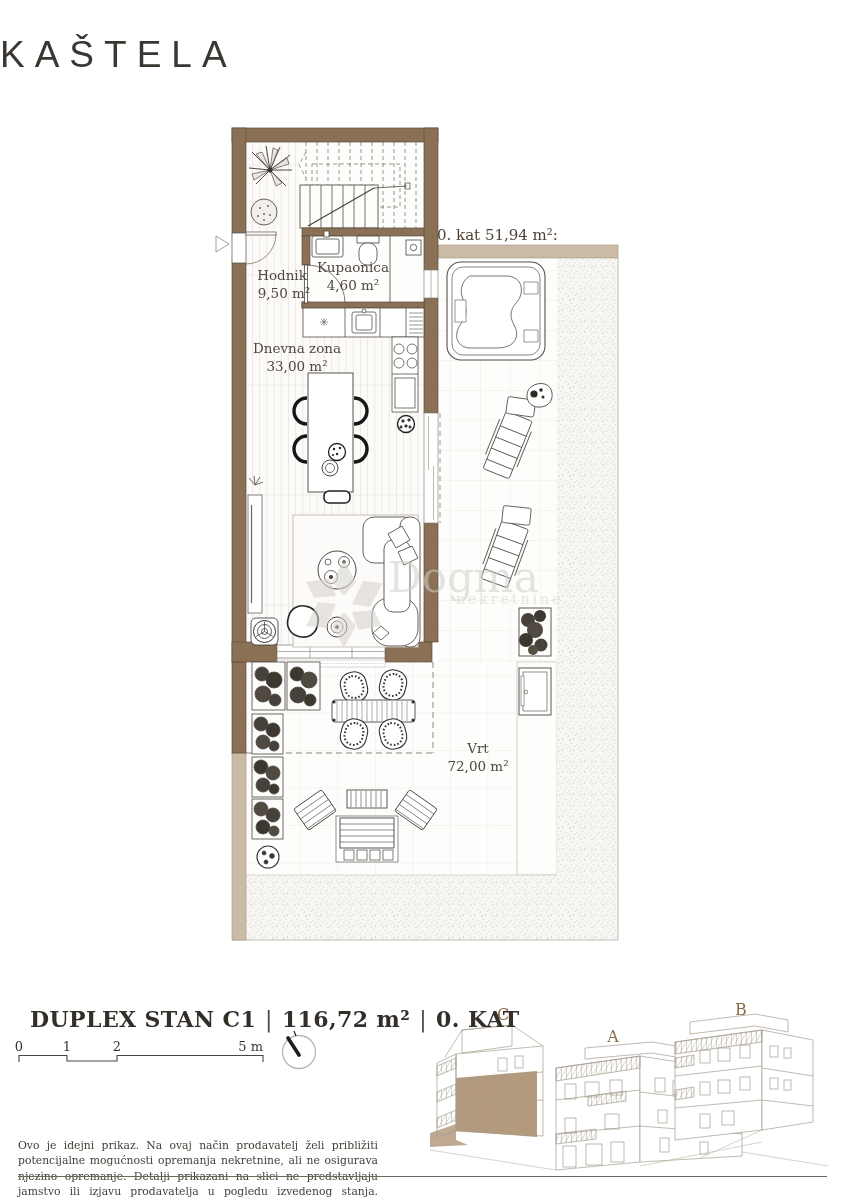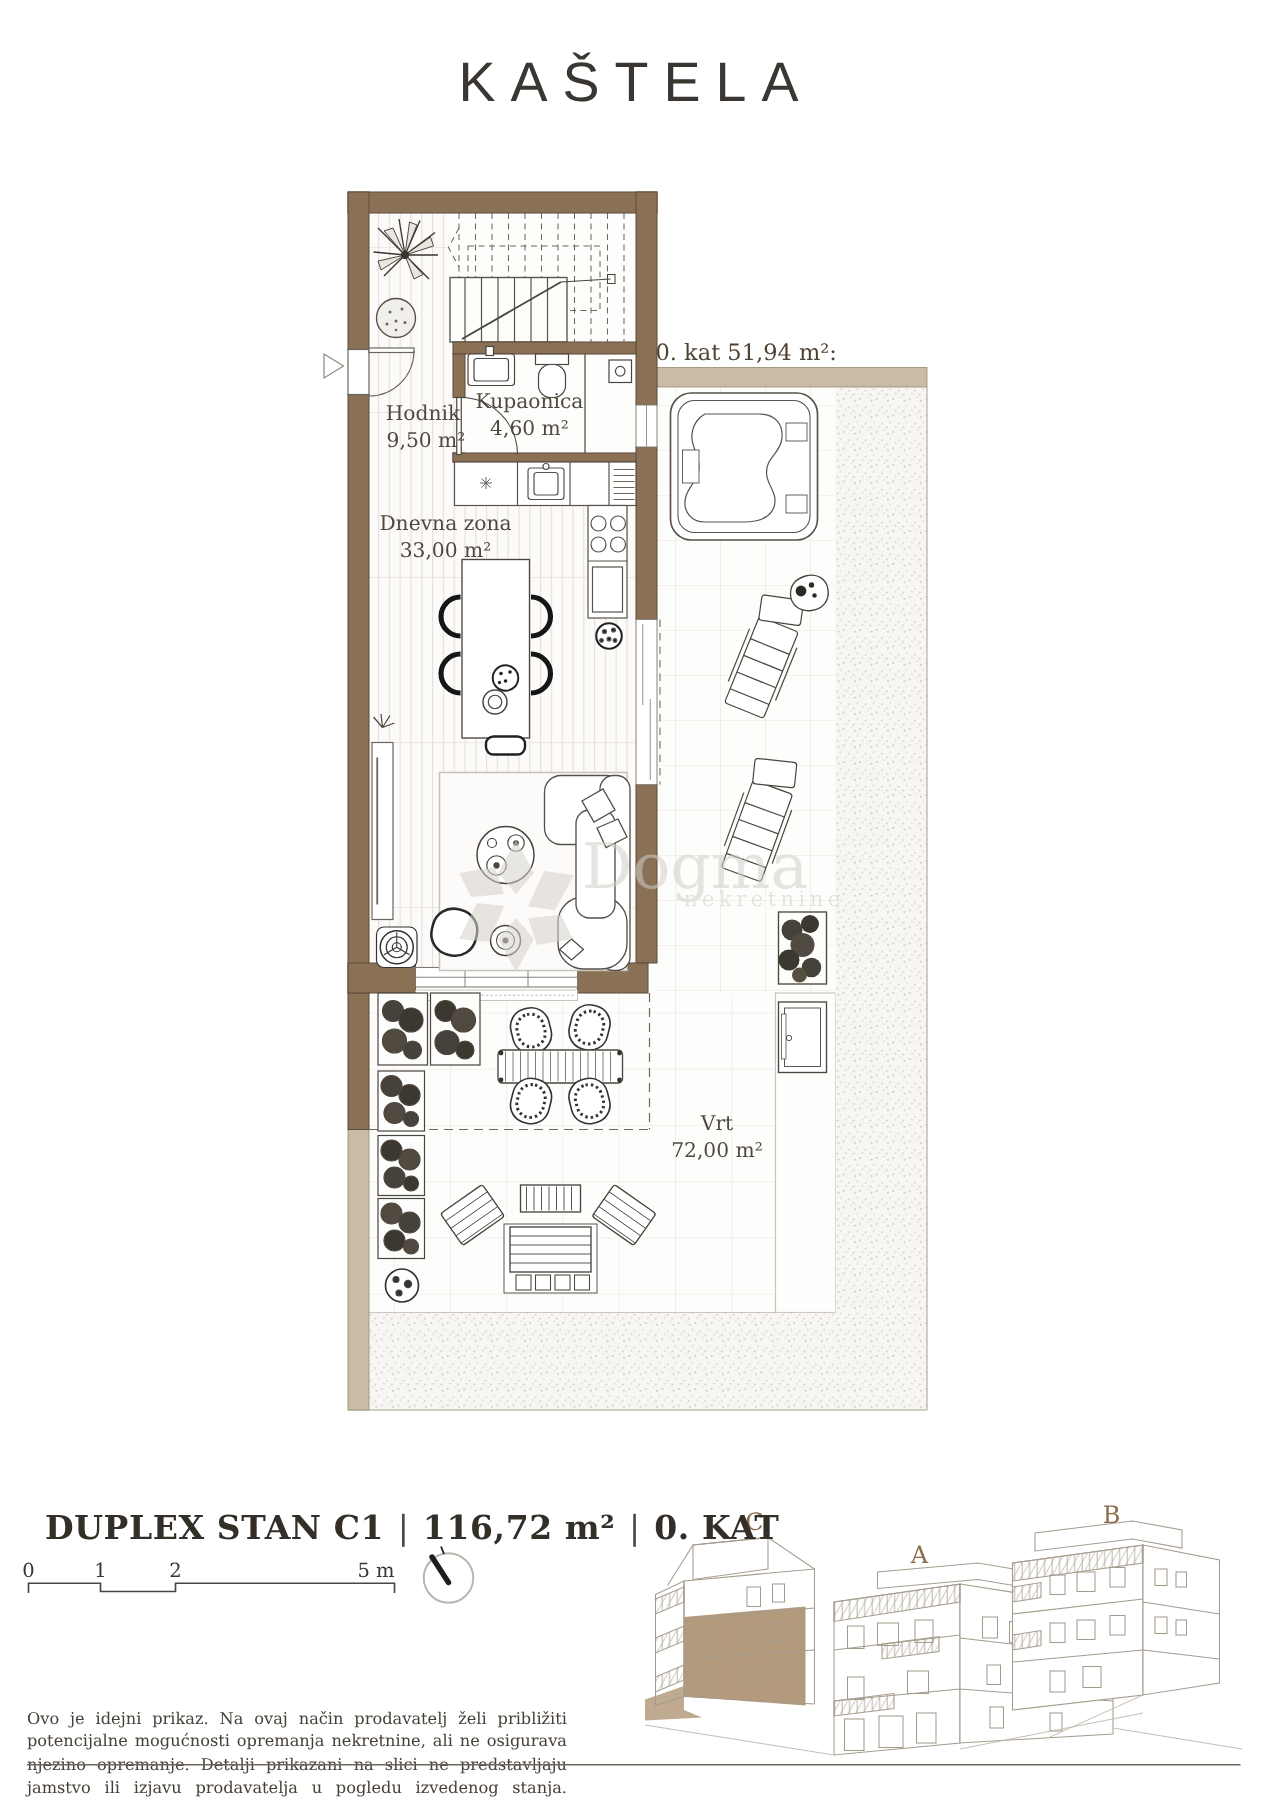--- a/index.html
+++ b/index.html
@@ -1,18 +1,18 @@
 <!DOCTYPE html>
 <html><head>
 <meta charset="utf-8">
 <style>
   html,body{margin:0;padding:0;background:#ffffff;}
   .page{position:relative;width:848px;height:1200px;background:#ffffff;overflow:hidden;
         font-family:"DejaVu Serif","Liberation Serif",serif;}
-  .title{position:absolute;top:34px;left:0;width:848px;text-align:center;
+  .title{position:absolute;top:34px;left:0;width:848px;text-align:left;
          font-family:"Liberation Sans","DejaVu Sans",sans-serif;
          font-size:37px;font-weight:300;letter-spacing:10px;color:#3a3631;}
   svg.plan{position:absolute;left:0;top:0;}
   .unit-title{position:absolute;left:18px;top:1006px;font-size:22px;font-weight:600;
               color:#332e28;letter-spacing:.4px;white-space:nowrap;margin-left:12px;}
   .unit-title .sep{font-weight:400;color:#4a453e;margin:0 9px;}
   .disclaimer{position:absolute;left:18px;top:1138px;width:360px;
               font-size:10.8px;line-height:1.42;color:#453f36;text-align:justify;}
   .bottom-rule{position:absolute;left:18px;top:1176px;width:809px;height:1px;background:#6e675d;}
 </style>

